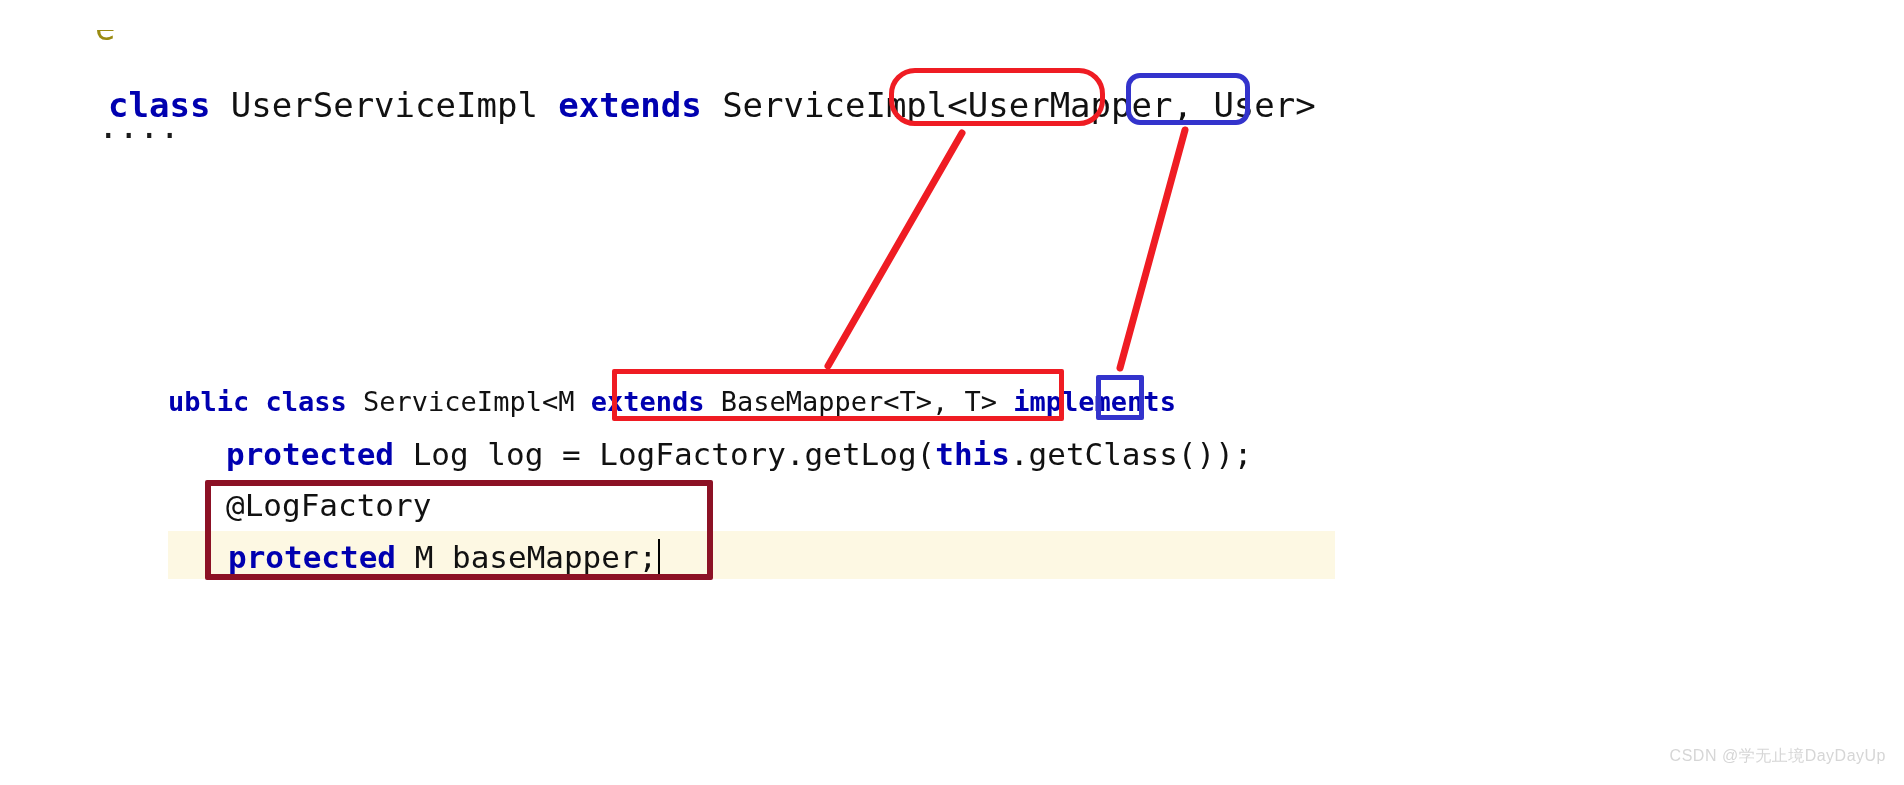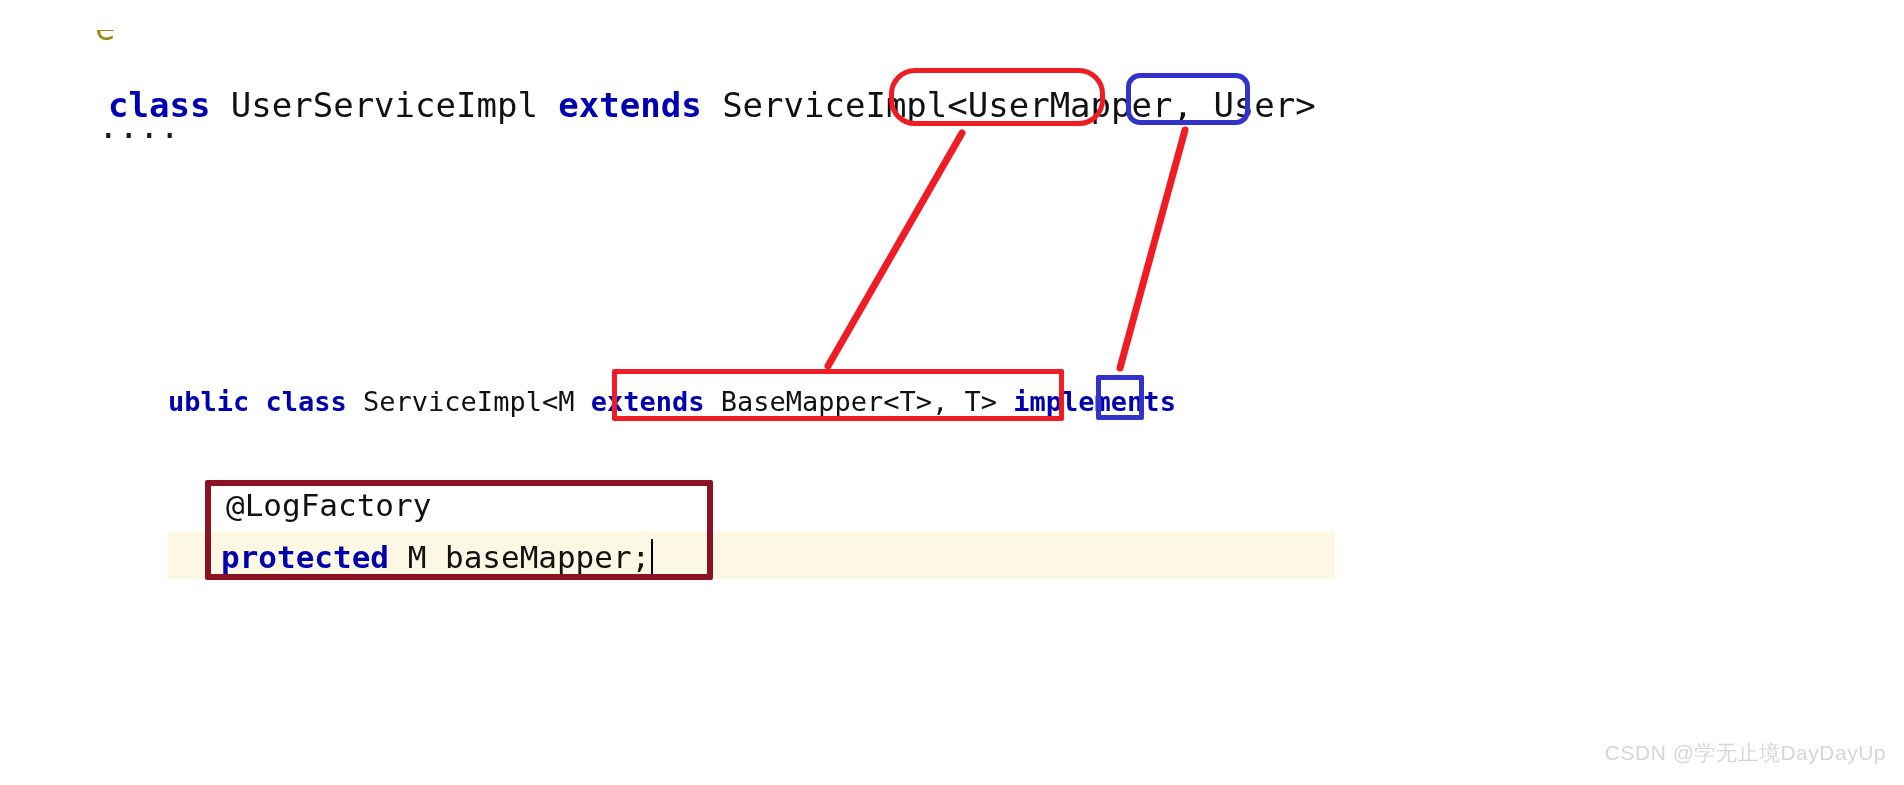--- a/index.html
+++ b/index.html
@@ -88,21 +88,21 @@
     left: 226px;
     top: 439px;
     font-size: 31px;
   }
   #line-4 {
     left: 226px;
     top: 490px;
     font-size: 31px;
   }
   #line-5 {
-    left: 221px;
+    left: 228px;
     top: 542px;
     font-size: 31px;
   }
 
   
   #highlight-band {
     position: absolute;
     left: 168px;
     top: 531px;
     width: 1167px;
@@ -166,21 +166,21 @@
     height: 785px;
     pointer-events: none;
   }
 
   
   #watermark {
     position: absolute;
     right: 18px;
     bottom: 18px;
     font-family: "Liberation Sans", sans-serif;
-    font-size: 21px;
+    font-size: 16px;
     color: #d6d6d6;
     letter-spacing: 0.5px;
     white-space: nowrap;
   }
 </style>
 </head>
 <body>
 
 <div id="stage">
 
@@ -191,20 +191,21 @@
   </div>
 
   <div class="code-line" id="line-1"><span class="kw">class</span><span class="plain"> UserServiceImpl </span><span class="kw">extends</span><span class="plain"> ServiceImpl&lt;UserMapper, User&gt;</span></div>
 
   <div id="clipped-under">
     <span class="inner">....`</span>
   </div>
 
   <div class="code-line" id="line-2"><span class="kw">ublic</span><span class="plain"> </span><span class="kw">class</span><span class="plain"> ServiceImpl&lt;M </span><span class="kw">extends</span><span class="plain"> BaseMapper&lt;T&gt;, T&gt; </span><span class="kw">implements</span></div>
 
+  <div class="code-line" id="line-3"><span class="kw">protected</span><span class="plain"> Log log = LogFactory.getLog(</span><span class="kw">this</span><span class="plain">.getClass());</span></div>
 
   <div class="code-line" id="line-4"><span class="plain">@LogFactory</span></div>
 
   <div class="code-line" id="line-5"><span class="kw">protected</span><span class="plain"> M baseMapper;</span><span class="caret" style="border-left:2px solid #000; margin-left:1px;">&nbsp;</span></div>
 
   <svg id="connectors" viewBox="0 0 1904 785">
     <line x1="962" y1="133" x2="828" y2="366" stroke="#ef1c23" stroke-width="7" stroke-linecap="round"></line>
     <line x1="1185" y1="130" x2="1120" y2="368" stroke="#ef1c23" stroke-width="7" stroke-linecap="round"></line>
   </svg>
 

